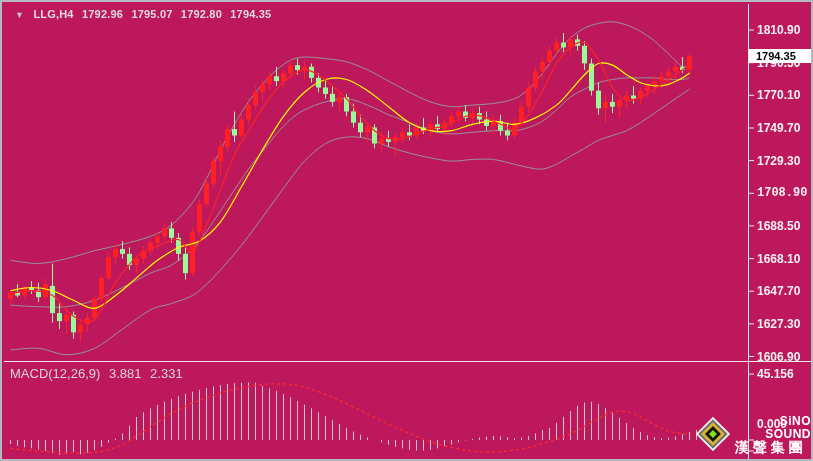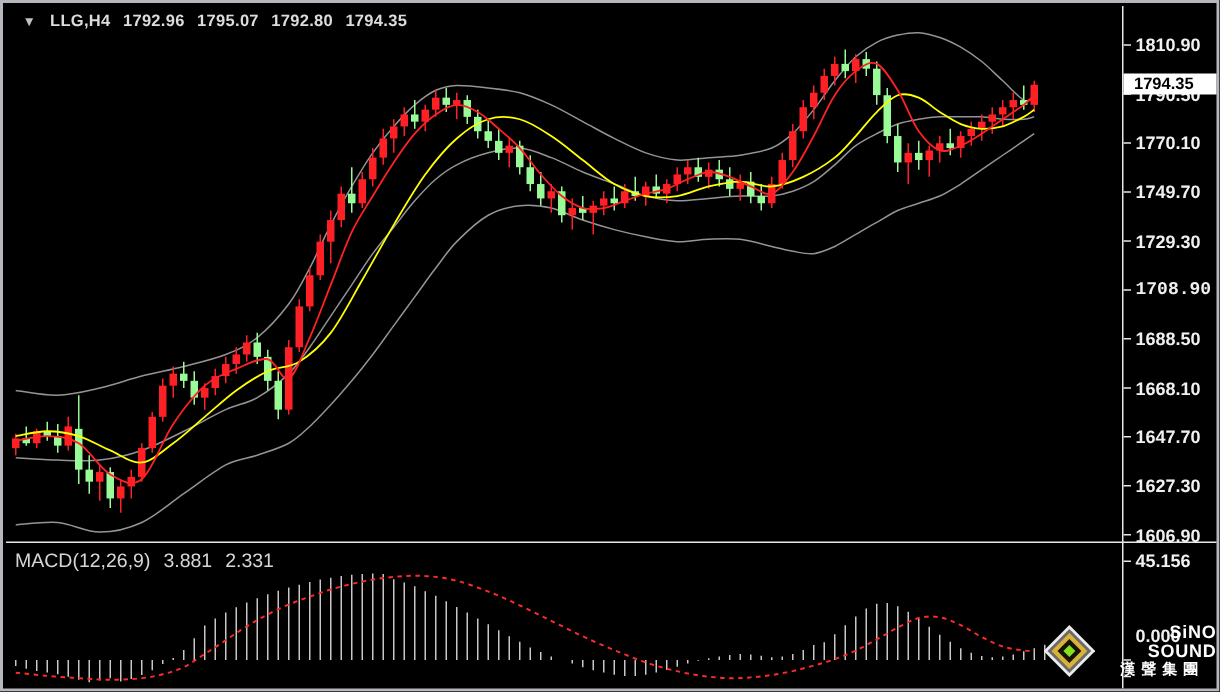--- a/index.html
+++ b/index.html
@@ -1,33 +1,33 @@
 <!DOCTYPE html>
 <html><head>
 <meta charset="utf-8">
 <style>
   html,body{margin:0;padding:0;background:#222;}
-  .screen{position:relative;width:813px;height:461px;background:#000000;
+  .screen{position:relative;width:813px;height:461px;background:#be185d;
     border:2px solid #b4b8bc;box-sizing:border-box;overflow:hidden;
     font-family:"Liberation Sans",sans-serif;}
   #chart-svg{position:absolute;left:0;top:0;}
   .symbol-line{position:absolute;left:13px;top:6px;font-size:11px;font-weight:700;
     color:#dcdcdc;letter-spacing:0.2px;white-space:nowrap;}
   .symbol-line span{margin-right:5px;}
   .symbol-line .tri{color:#c0c0c0;font-size:9px;margin-right:6px;cursor:pointer;}
   .macd-line{position:absolute;left:8px;top:364px;font-size:13px;color:#d6d6d6;white-space:nowrap;}
   .macd-line span{margin-right:5px;}
   .axis-label{position:absolute;left:755px;width:56px;font-size:12px;font-weight:700;
     color:#f0f0f0;line-height:12px;}
   .price-tag{position:absolute;left:747px;top:47px;width:62px;height:14px;background:#fff;
     color:#000;font-size:11px;font-weight:700;line-height:14px;padding-left:7px;z-index:3;}
   .logo{position:absolute;left:694px;top:413px;display:flex;align-items:center;z-index:5;}
   .logo-text{margin-left:5px;color:#fff;}
   .logo-l1{font-size:12px;font-weight:800;letter-spacing:0.5px;line-height:13px;text-align:right;}
-  .logo-l2{font-size:10px;font-weight:700;letter-spacing:4px;line-height:12px;margin-left:12px;}
+  .logo-l2{font-size:14px;font-weight:700;letter-spacing:4px;line-height:12px;}
 </style>
 </head>
 <body>
 
 <div class="screen">
   <svg id="chart-svg" width="813" height="461" viewBox="0 0 813 461">
       <path d="M8.5 258.3105392156864C13.2 258.8,27.2 261.8,36.5 261.5C45.8 261.2,55.2 258.8,64.5 256.7C73.8 254.6,83.2 251.1,92.5 248.7C101.8 246.3,111.2 244.7,120.5 242.3C129.8 239.9,140.3 237.5,148.5 234.3C156.7 231.1,162.5 228.7,169.5 223.1C176.5 217.5,184.7 208.4,190.5 200.7C196.3 193.0,199.8 185.5,204.5 176.7C209.2 167.9,213.8 156.9,218.5 147.9C223.2 138.8,227.8 130.3,232.5 122.3C237.2 114.3,241.8 106.5,246.5 99.9C251.2 93.2,255.8 87.6,260.5 82.3C265.2 76.9,269.8 71.9,274.5 67.9C279.2 63.9,283.8 60.4,288.5 58.2C293.2 56.1,296.7 55.3,302.5 55.0C308.3 54.8,316.5 55.8,323.5 56.6C330.5 57.4,337.5 58.0,344.5 59.8C351.5 61.7,358.5 64.7,365.5 67.9C372.5 71.1,379.5 75.3,386.5 79.1C393.5 82.8,400.5 86.8,407.5 90.3C414.5 93.7,421.5 97.5,428.5 99.9C435.5 102.3,442.5 104.1,449.5 104.7C456.5 105.2,463.5 103.6,470.5 103.1C477.5 102.5,484.5 102.5,491.5 101.5C498.5 100.4,506.7 99.1,512.5 96.7C518.3 94.3,521.8 91.3,526.5 87.1C531.2 82.8,535.8 76.9,540.5 71.1C545.2 65.2,549.8 57.7,554.5 51.8C559.2 46.0,563.8 40.1,568.5 35.8C573.2 31.6,577.8 28.6,582.5 26.2C587.2 23.8,591.8 22.5,596.5 21.4C601.2 20.4,605.8 19.6,610.5 19.8C615.2 20.1,619.8 21.4,624.5 23.0C629.2 24.6,633.8 26.8,638.5 29.4C643.2 32.1,647.8 35.3,652.5 39.0C657.2 42.8,661.8 47.6,666.5 51.8C671.2 56.1,677.0 62.8,680.5 64.7C684.0 66.5,686.3 63.3,687.5 63.1" fill="none" stroke="#949494" stroke-width="1"></path>
       <path d="M8.5 303.12426470588247C13.2 303.4,27.2 304.5,36.5 304.7C45.8 305.0,55.2 305.8,64.5 304.7C73.8 303.7,83.2 301.5,92.5 298.3C101.8 295.1,111.2 290.1,120.5 285.5C129.8 281.0,140.3 274.8,148.5 271.1C156.7 267.4,162.5 267.1,169.5 263.1C176.5 259.1,184.7 252.7,190.5 247.1C196.3 241.5,199.8 235.9,204.5 229.5C209.2 223.1,213.8 215.6,218.5 208.7C223.2 201.8,227.8 194.8,232.5 187.9C237.2 181.0,241.8 173.5,246.5 167.1C251.2 160.7,255.8 155.3,260.5 149.5C265.2 143.6,269.8 137.2,274.5 131.9C279.2 126.5,283.8 121.5,288.5 117.5C293.2 113.5,296.7 110.8,302.5 107.9C308.3 104.9,316.5 101.7,323.5 99.9C330.5 98.0,337.5 96.1,344.5 96.7C351.5 97.2,358.5 100.4,365.5 103.1C372.5 105.7,379.5 109.7,386.5 112.7C393.5 115.6,400.5 118.0,407.5 120.7C414.5 123.3,421.5 126.8,428.5 128.7C435.5 130.5,442.5 131.6,449.5 131.9C456.5 132.1,463.5 130.8,470.5 130.3C477.5 129.7,484.5 128.9,491.5 128.7C498.5 128.4,506.7 129.2,512.5 128.7C518.3 128.1,521.8 127.1,526.5 125.5C531.2 123.9,535.8 122.0,540.5 119.1C545.2 116.1,549.8 111.9,554.5 107.9C559.2 103.9,563.8 98.5,568.5 95.1C573.2 91.6,577.8 89.5,582.5 87.1C587.2 84.7,591.8 82.3,596.5 80.7C601.2 79.1,605.8 78.3,610.5 77.5C615.2 76.7,619.8 76.1,624.5 75.9C629.2 75.6,633.8 75.9,638.5 75.9C643.2 75.9,647.8 75.6,652.5 75.9C657.2 76.1,661.8 77.2,666.5 77.5C671.2 77.7,677.0 77.7,680.5 77.5C684.0 77.2,686.3 76.1,687.5 75.9" fill="none" stroke="#949494" stroke-width="1"></path>
       <path d="M8.5 347.93799019607854C13.2 347.7,27.2 345.5,36.5 346.3C45.8 347.1,55.2 352.7,64.5 352.7C73.8 352.7,83.2 350.6,92.5 346.3C101.8 342.1,111.2 333.5,120.5 327.1C129.8 320.7,140.3 312.2,148.5 307.9C156.7 303.7,162.5 303.9,169.5 301.5C176.5 299.1,184.7 296.7,190.5 293.5C196.3 290.3,199.8 286.6,204.5 282.3C209.2 278.0,213.8 273.0,218.5 267.9C223.2 262.8,227.8 257.5,232.5 251.9C237.2 246.3,241.8 240.4,246.5 234.3C251.2 228.2,255.8 221.5,260.5 215.1C265.2 208.7,269.8 202.3,274.5 195.9C279.2 189.5,283.8 182.8,288.5 176.7C293.2 170.6,296.7 164.9,302.5 159.1C308.3 153.2,316.5 145.5,323.5 141.5C330.5 137.5,337.5 135.9,344.5 135.1C351.5 134.3,358.5 135.1,365.5 136.7C372.5 138.3,379.5 142.3,386.5 144.7C393.5 147.1,400.5 149.2,407.5 151.1C414.5 152.9,421.5 154.5,428.5 155.9C435.5 157.2,442.5 158.8,449.5 159.1C456.5 159.3,463.5 157.7,470.5 157.5C477.5 157.2,484.5 156.7,491.5 157.5C498.5 158.3,506.7 160.9,512.5 162.3C518.3 163.6,521.8 164.7,526.5 165.5C531.2 166.3,535.8 167.6,540.5 167.1C545.2 166.5,549.8 164.4,554.5 162.3C559.2 160.1,563.8 156.9,568.5 154.3C573.2 151.6,577.8 148.9,582.5 146.3C587.2 143.6,591.8 140.4,596.5 138.3C601.2 136.1,605.8 135.1,610.5 133.5C615.2 131.9,619.8 130.8,624.5 128.7C629.2 126.5,633.8 123.6,638.5 120.7C643.2 117.7,647.8 114.3,652.5 111.1C657.2 107.9,661.8 104.7,666.5 101.5C671.2 98.3,677.0 94.3,680.5 91.9C684.0 89.5,686.3 87.9,687.5 87.1" fill="none" stroke="#949494" stroke-width="1"></path>
       <line x1="8.5" y1="287.1" x2="8.5" y2="301.5" stroke="#ff2026" stroke-width="1"></line>

